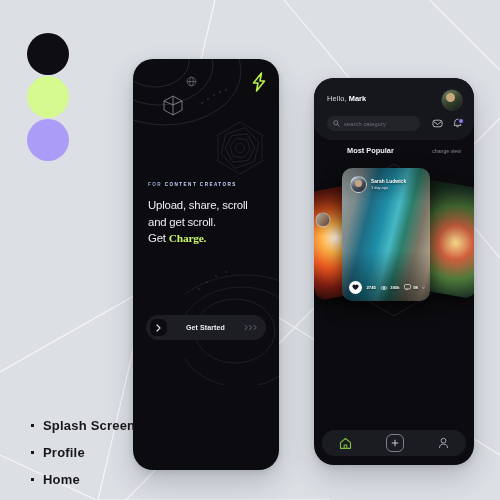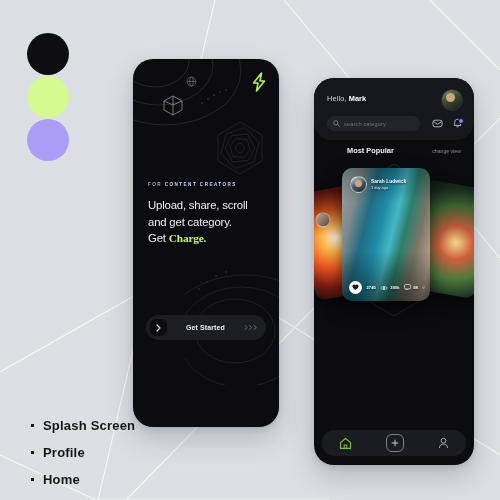--- a/index.html
+++ b/index.html
@@ -24,21 +24,21 @@
   .legend{position:absolute;left:31px;top:418px;}
   .legend-row{display:flex;align-items:center;margin-bottom:12px;}
   .legend-bullet{width:3px;height:3px;background:#16171b;margin-right:9px;flex:none;}
   .legend-text{font-size:13px;font-weight:bold;color:#16171b;letter-spacing:.2px;}
 
   
   .phone{
     position:absolute;background:#0c0c10;border-radius:20px;overflow:hidden;
     box-shadow:0 12px 28px rgba(40,45,60,.22), 0 2px 6px rgba(40,45,60,.14);
   }
-  #phone-splash{left:133px;top:59px;width:146px;height:368px;}
+  #phone-splash{left:133px;top:59px;width:146px;height:411px;}
   #phone-home{left:314px;top:78px;width:160px;height:387px;}
 
   
   .deco{position:absolute;pointer-events:none;}
 
   .splash-bolt{position:absolute;right:12px;top:13px;width:16px;height:20px;}
 
   .splash-eyebrow{
     position:absolute;left:15px;top:123px;
     font-size:4.6px;font-weight:bold;letter-spacing:1.45px;color:#9aa6c9;
@@ -203,21 +203,21 @@
     <svg class="splash-bolt" viewBox="0 0 16 20">
       <path d="M10.5 1 L2.5 11 L7 11 L5.5 19 L13.5 9 L9 9 Z" fill="none" stroke="#b7f24a" stroke-width="1.6" stroke-linejoin="round"></path>
     </svg>
 
     <div class="splash-eyebrow">
       <span>FOR </span><span class="accent">CONTENT CREATORS</span>
     </div>
 
     <div class="splash-head">
       <div>Upload, share, scroll</div>
-      <div>and get category.</div>
+      <div>and get scroll.</div>
       <div><span>Get </span><span class="lime">Charge.</span></div>
     </div>
 
     <div class="cta">
       <div class="cta-sq">
         <svg width="5" height="8" viewBox="0 0 5 8">
             <path d="M1 1 L4 4 L1 7" fill="none" stroke="#e7e9ee" stroke-width="1.1" stroke-linecap="round" stroke-linejoin="round"></path>
           </svg>
       </div>
       <div class="cta-label">Get Started</div>

